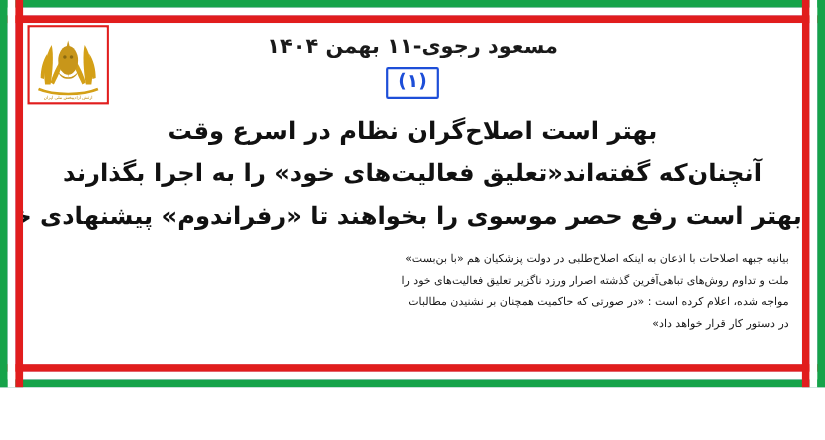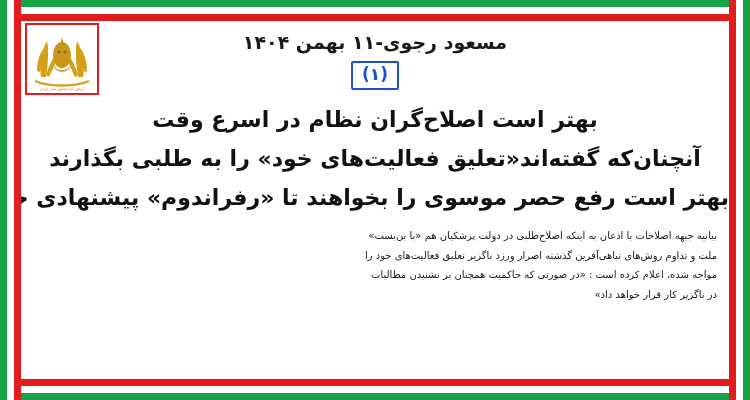--- a/index.html
+++ b/index.html
@@ -11,21 +11,21 @@
     height: 400px;
     background: #ffffff;
     font-family: "DejaVu Sans", "Liberation Sans", sans-serif;
     overflow: hidden;
   }
 
   
   .page {
     position: relative;
     width: 750px;
-    height: 400px;
+    height: 352px;
     box-sizing: border-box;
     background: #c4b5fd;
   }
 
   
   .band {
     position: absolute;
     left: 0;
     width: 100%;
     height: 7px;
@@ -190,25 +190,25 @@
     </div>
 
     <div class="header-date">مسعود رجوی-۱۱ بهمن ۱۴۰۴</div>
 
     <div class="badge-wrap">
       <span class="badge">(۱)</span>
     </div>
 
     <div class="headlines">
       <div class="headline">بهتر است اصلاح‌گران نظام در اسرع وقت</div>
-      <div class="headline">آنچنان‌که گفته‌اند«تعلیق فعالیت‌های خود» را به طلبی بگذارند</div>
+      <div class="headline">آنچنان‌که گفته‌اند«تعلیق فعالیت‌های خود» را به اجرا بگذارند</div>
       <div class="headline">بهتر است رفع حصر موسوی را بخواهند تا «رفراندوم» پیشنهادی خود را عملی کند</div>
     </div>
 
     <div class="body-text">
       <span class="ln">بیانیه جبهه اصلاحات با اذعان به اینکه اصلاح‌طلبی در دولت پزشکیان هم «با بن‌بست»</span>
       <span class="ln">ملت و تداوم روش‌های تباهی‌آفرین گذشته اصرار ورزد ناگزیر تعلیق فعالیت‌های خود را</span>
       <span class="ln">مواجه شده، اعلام کرده است : «در صورتی که حاکمیت همچنان بر نشنیدن مطالبات</span>
-      <span class="ln-center">در ناگزیر کار قرار خواهد داد»</span>
+      <span class="ln-center">در دستور کار قرار خواهد داد»</span>
     </div>
 
   </div>
 </div>
 
 </body></html>

